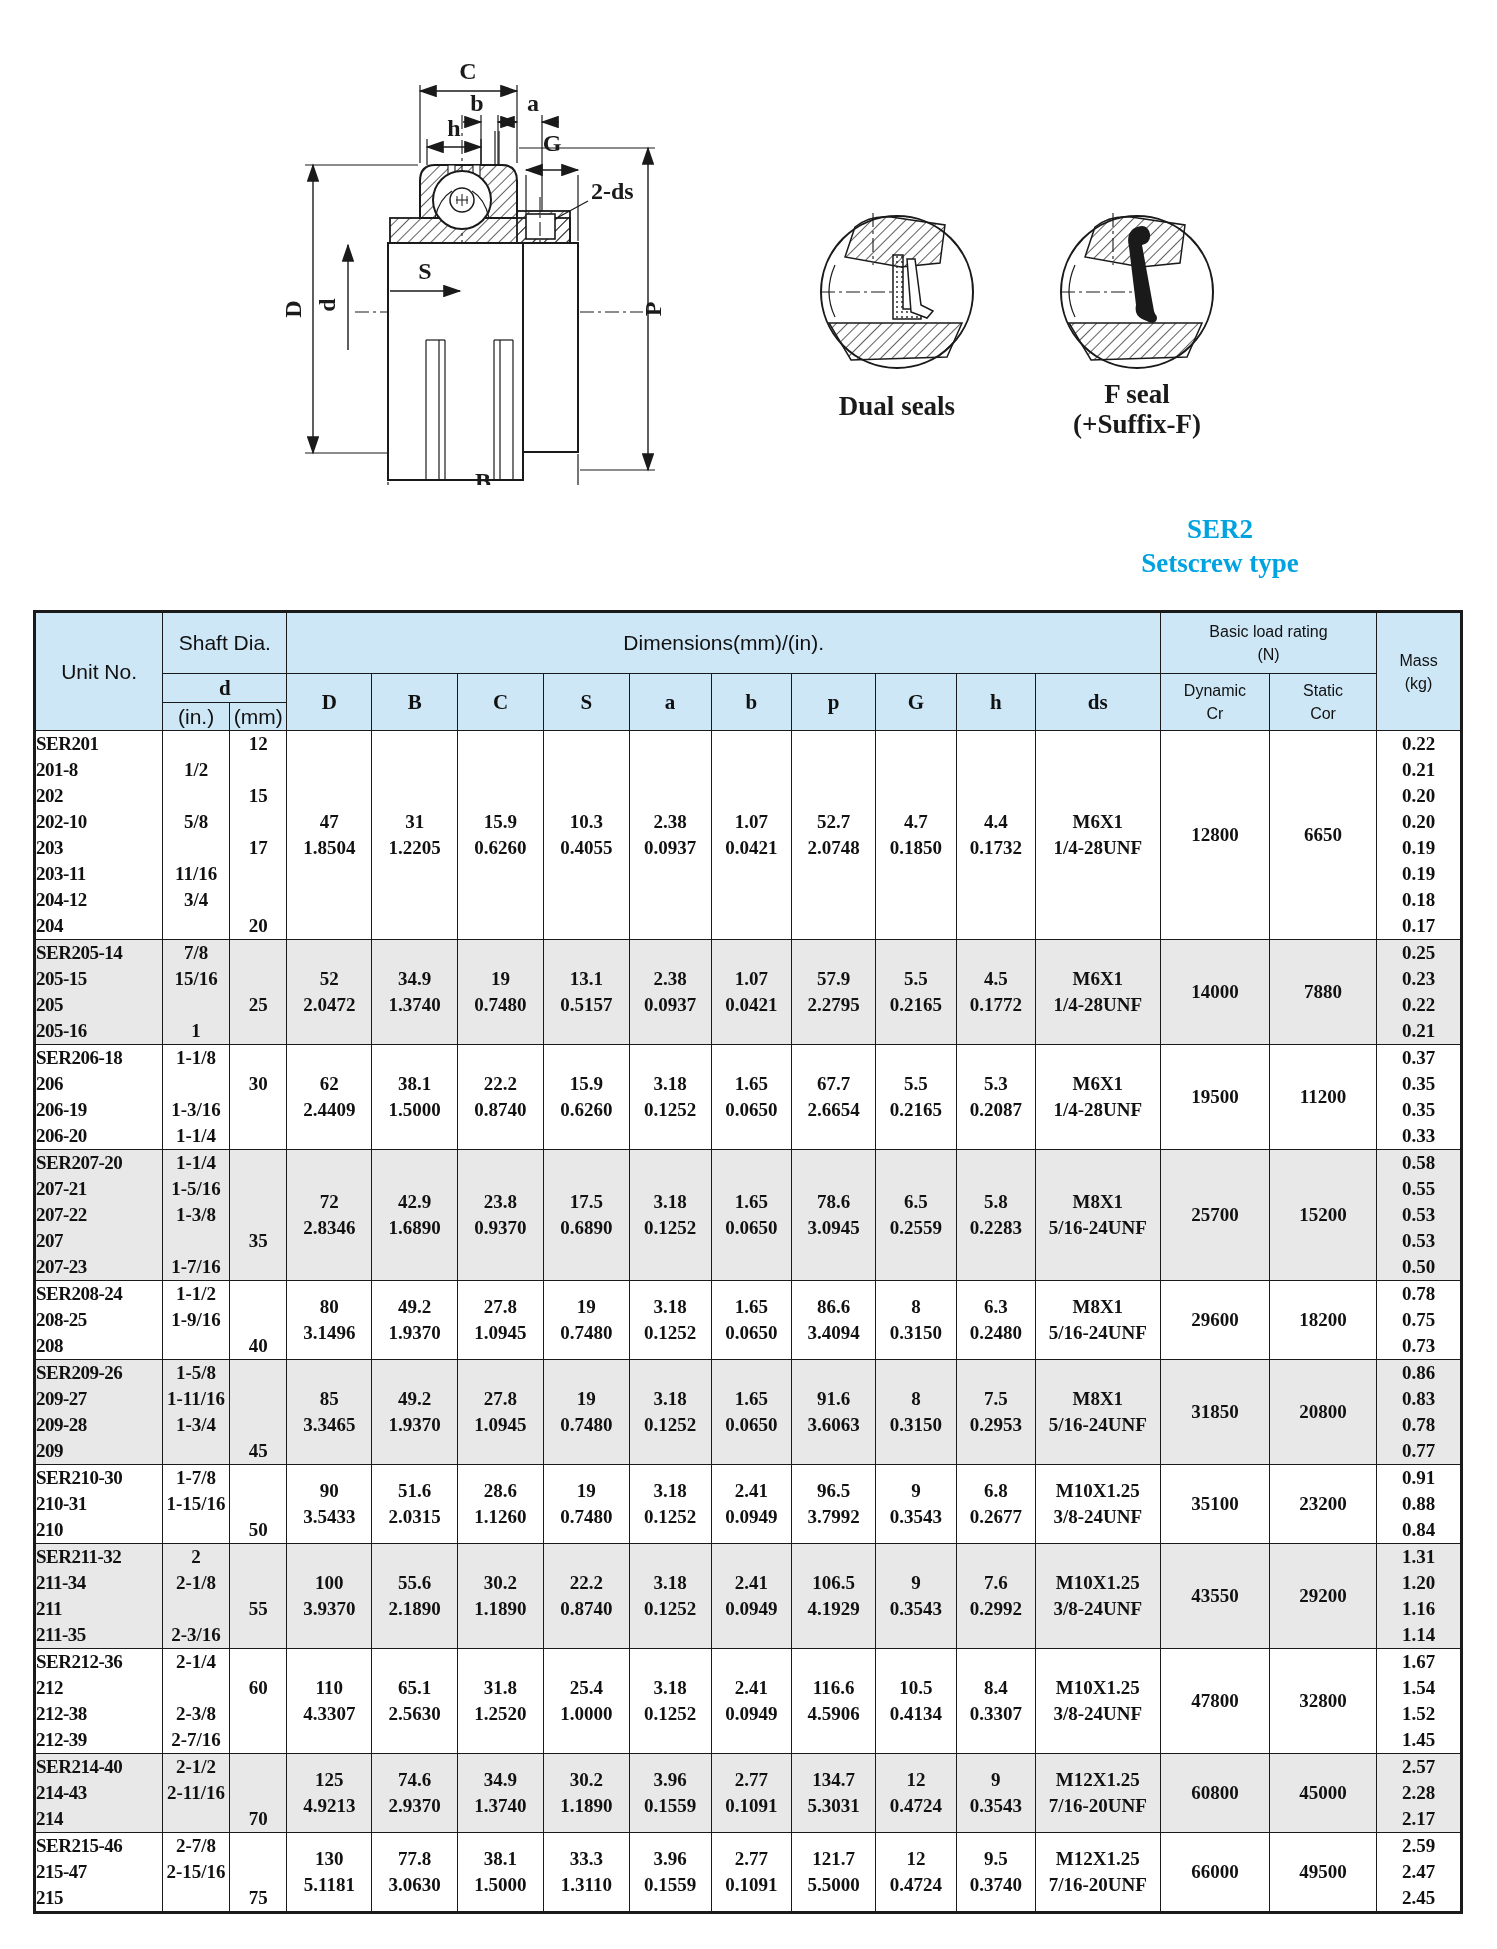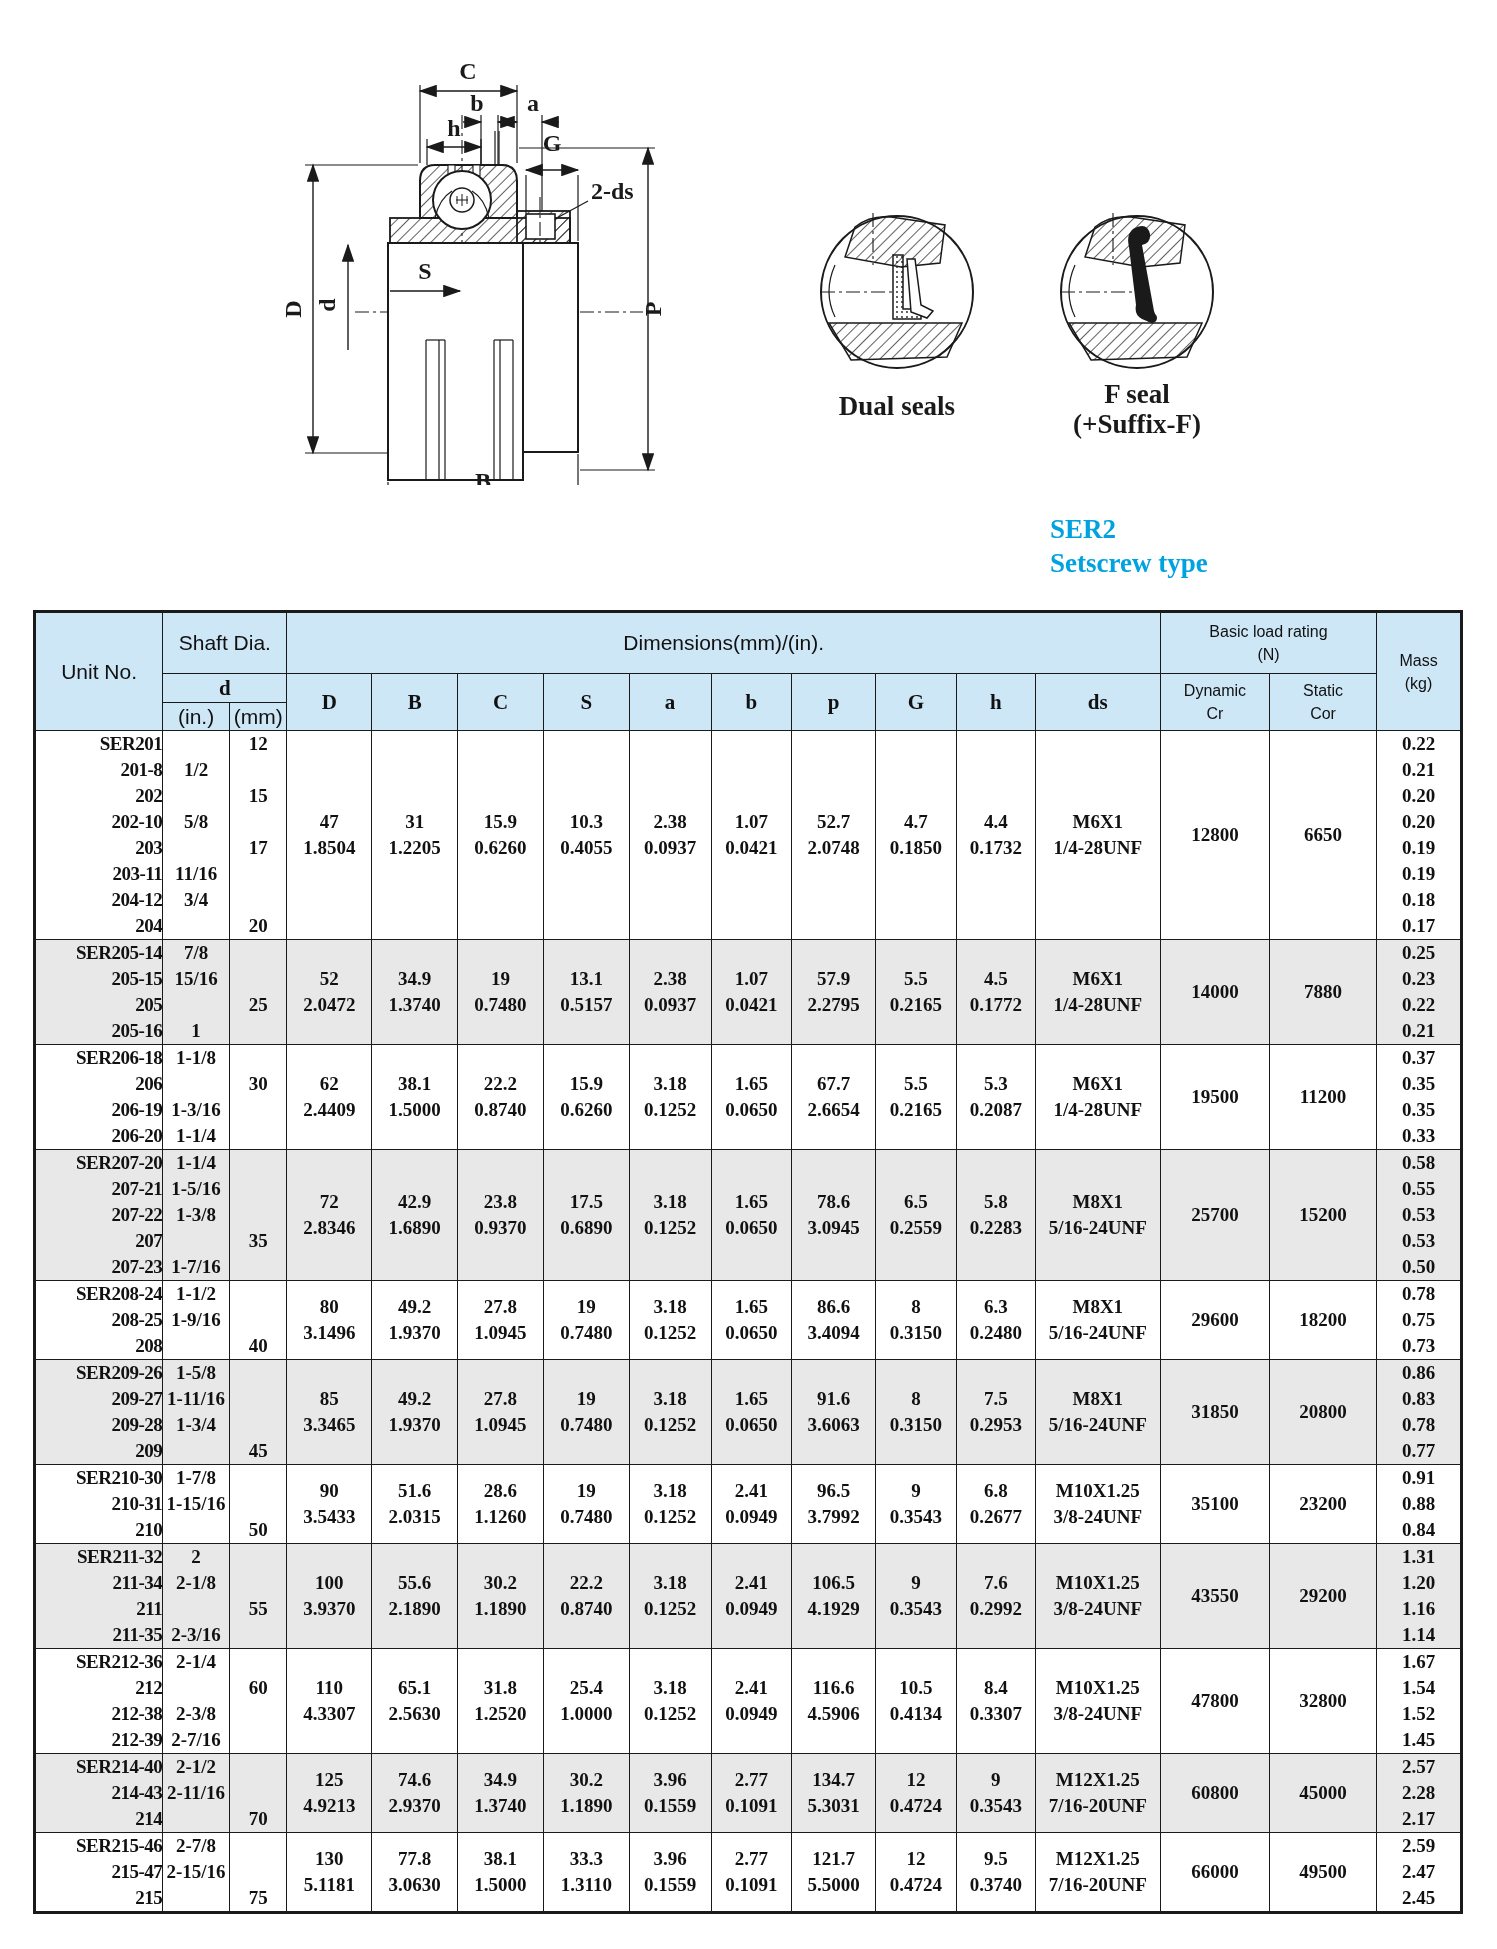--- a/index.html
+++ b/index.html
@@ -7,36 +7,36 @@
         font-family:"Liberation Sans",sans-serif;color:#111;}
   
   .drawing-svg{position:absolute;left:205px;top:15px;}
   .dimlab{font-family:"Liberation Serif",serif;font-weight:bold;font-size:24px;fill:#1a1a1a;}
   .cap{font-family:"Liberation Serif",serif;font-weight:600;font-size:27px;fill:#1a1a1a;}
   .outline{fill:#fff;stroke:#1a1a1a;stroke-width:2;}
   .thin{stroke:#1a1a1a;stroke-width:1.2;fill:none;}
   .dim{stroke:#1a1a1a;stroke-width:1.4;fill:none;}
   .cl{stroke:#1a1a1a;stroke-width:1.1;fill:none;stroke-dasharray:14 4 3 4;}
   
-  .series{position:absolute;left:1050px;top:512px;width:340px;
+  .series{position:absolute;left:1050px;top:512px;width:340px;text-align:center;
           font-family:"Liberation Serif",serif;font-weight:bold;font-size:27px;line-height:34px;}
   
   .spec{position:absolute;left:33px;top:610px;border-collapse:collapse;table-layout:fixed;
         width:1430px;border:3px solid #1a1a1a;}
   .spec th,.spec td{border:1.5px solid #1a1a1a;padding:0;overflow:hidden;}
   .spec thead th{background:#cde7f7;font-weight:normal;font-size:21px;line-height:24px;vertical-align:middle;text-align:center;}
   .hr1 th{height:60px;}
   .hr2 th{height:28px;}
   .hr3 th{height:27px;font-size:19px;}
   .dimletter{font-family:"Liberation Serif",serif;font-weight:bold !important;font-size:21px !important;}
   .twoline div{line-height:23px;font-size:16px;}
   .spec tbody td{vertical-align:middle;font-family:"Liberation Serif",serif;font-weight:bold;font-size:19px;background:#fff;}
   .spec tbody tr.shade td{background:#e8e8e8;}
   .ln{line-height:26px;height:26px;white-space:nowrap;}
-  .unit-cell{font-family:"Liberation Sans",sans-serif;letter-spacing:-0.5px;text-align:right;padding-right:12px;}
+  .unit-cell{font-family:"Liberation Sans",sans-serif;letter-spacing:-0.5px;text-align:left;padding-right:12px;}
   .in-cell{text-align:center;padding-left:5px;}
   .ct{text-align:center;}
 </style>
 </head>
 <body>
 
 <div class="page">
 
   <svg class="drawing-svg" width="1040" height="470" viewBox="0 0 1040 470">
     <defs>

